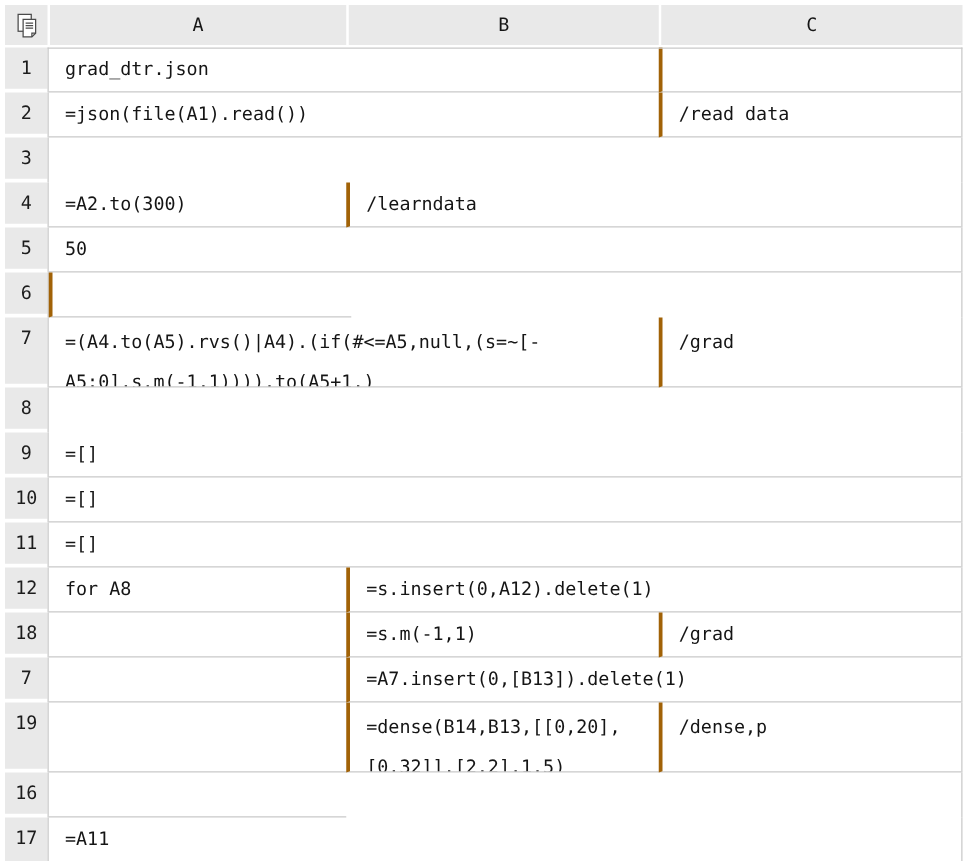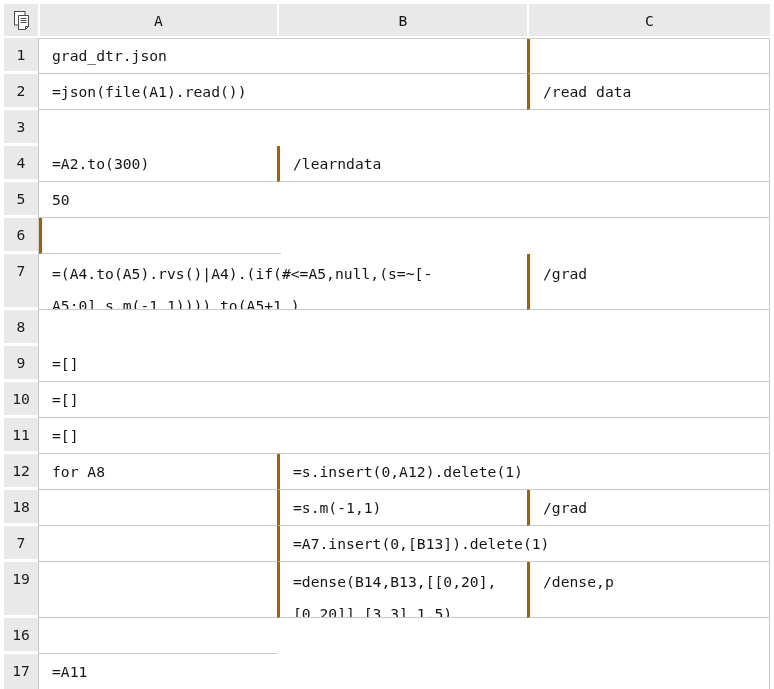--- a/index.html
+++ b/index.html
@@ -192,21 +192,21 @@
       </div>
     </div>
 
     <div class="row tall">
       <div class="gutter">
           <span class="num">19</span>
         </div>
       <div class="cells">
         <div class="cell cA"></div>
         <div class="cell cB bl">=dense(B14,B13,[[0,20],
-[0,20]],[3,3],1.5)</div>
+[0,32]],[2,2],1.5)</div>
         <div class="cell cC bl">/dense,p</div>
       </div>
     </div>
 
     <div class="row">
       <div class="gutter">
           <span class="num">16</span>
         </div>
       <div class="cells">
         <div class="cell cA"></div>

